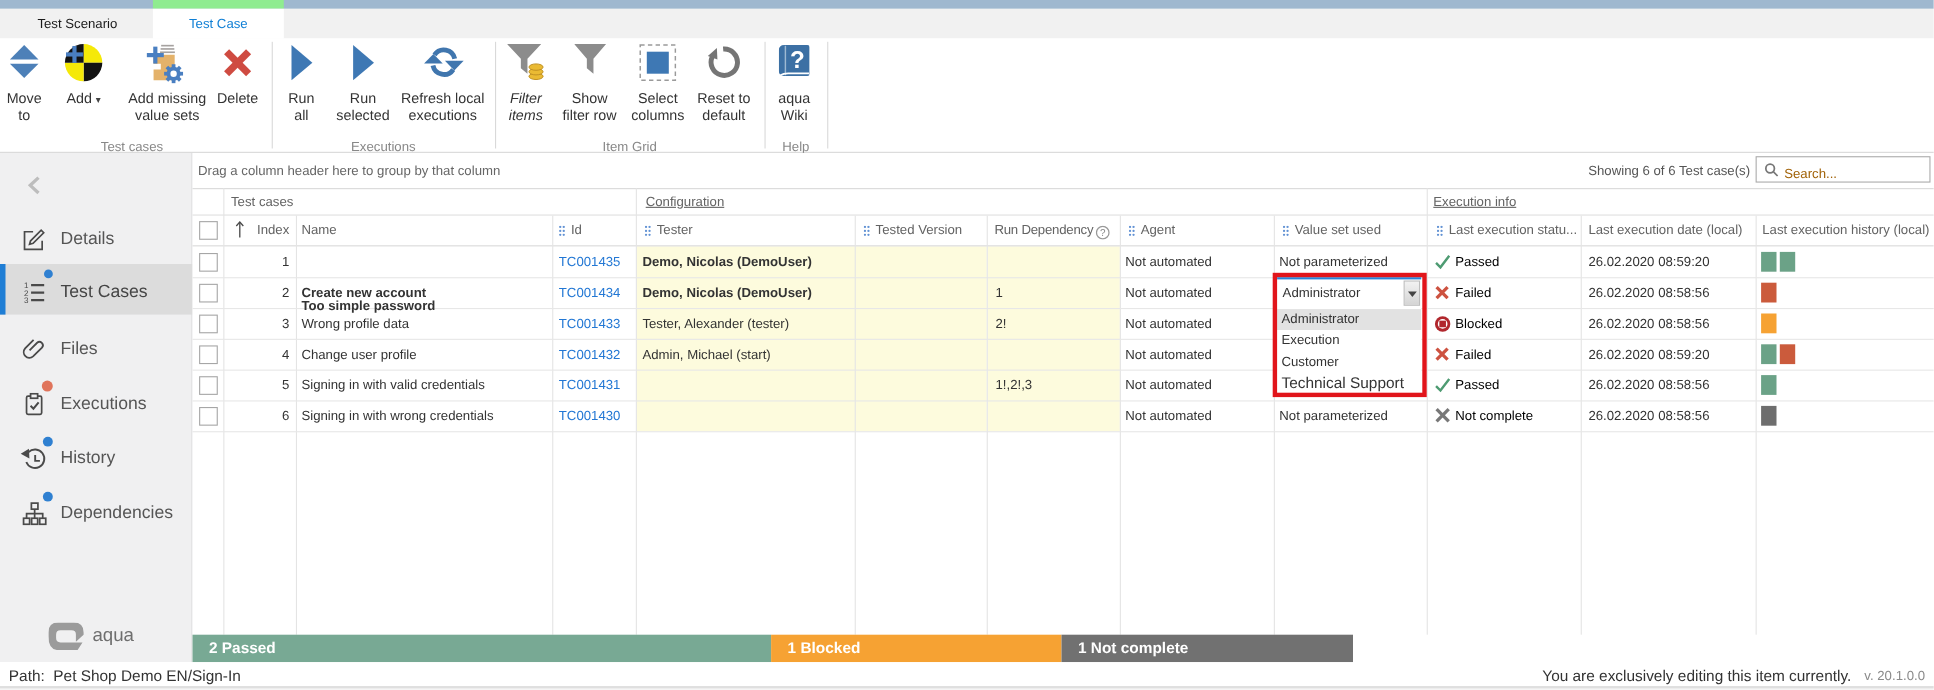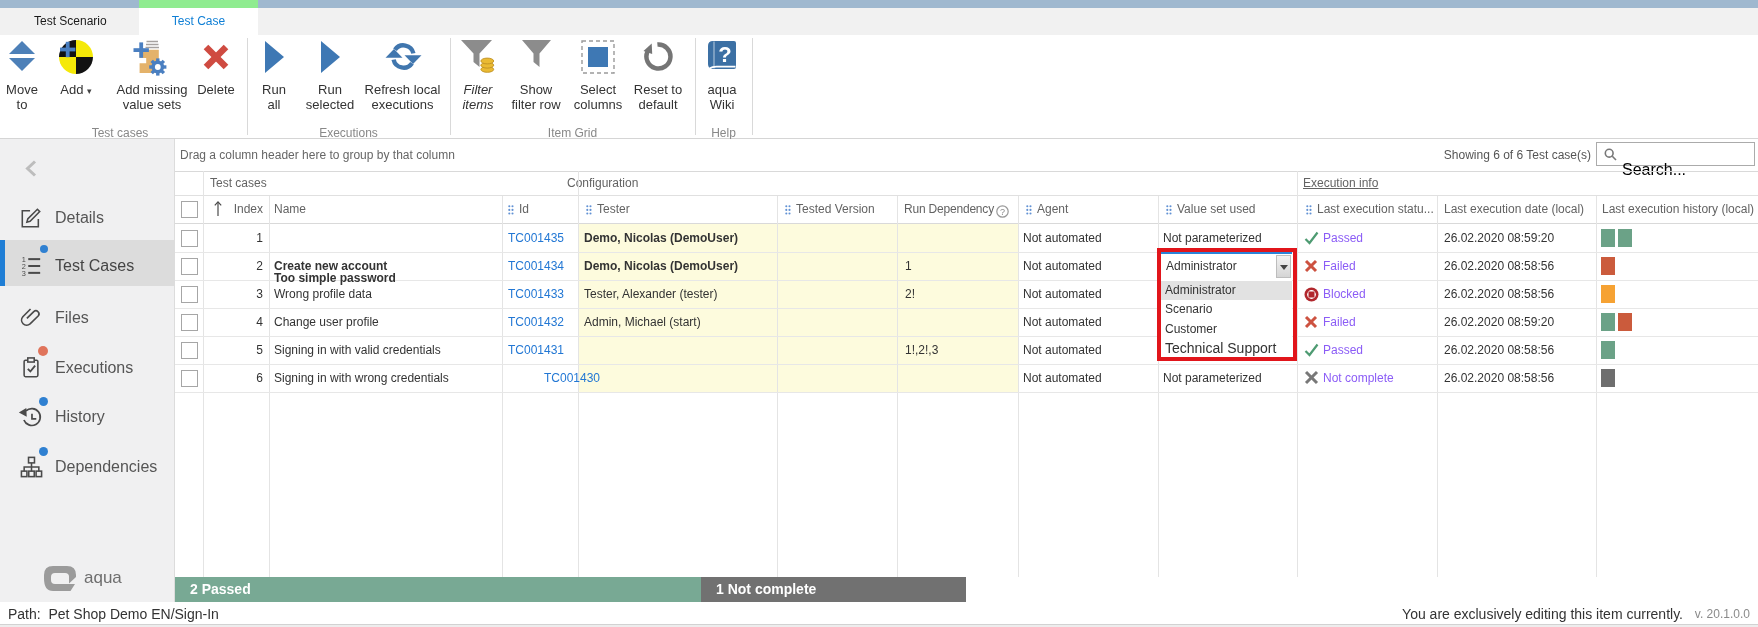--- a/index.html
+++ b/index.html
@@ -34,21 +34,21 @@
   .dots { position:absolute; width:6px; height:10px; }
   .chk { position:absolute; left:6px; width:17px; height:17px; border:1px solid #a6a6a6; background:#fff; }
   .yellow { position:absolute; top:85px; height:168px; background:#fdfbdd; }
   .idx { left:50px; width:38px; text-align:right; }
   .name { left:99px; }
   .cid { left:333px; color:#2277d4; }
   .tester { left:409px; }
   .rdep { left:730px; }
   .agent { left:848px; }
   .vset { left:988px; }
-  .stxt { left:1148px; color:#8b5cf6; }
+  .stxt { left:1148px; color:#000000; }
   .sdate { left:1269px; }
   .sicon { position:absolute; left:1129px; }
   .hsq { position:absolute; width:14px; height:18px; }
   
   #sumbar { left:175px; top:577px; width:1583px; height:25px; display:flex; }
   #sumbar div { height:25px; line-height:25px; color:#fff; font-weight:bold; font-size:14px; padding-left:15px; box-sizing:border-box; }
   #statusbar { left:0; top:602px; width:1758px; height:22px; background:#fff; }
 </style>
 </head>
 <body>
@@ -305,30 +305,30 @@
 
 <div class="abs" id="grid">
 
   <div class="abs" style="left:5px; top:0; height:32px; line-height:32px; font-size:12px; color:#666;">Drag a column header here to group by that column</div>
   <div class="abs" style="right:167px; top:0; height:32px; line-height:32px; font-size:12px; color:#555;">Showing 6 of 6 Test case(s)</div>
   <div class="abs" style="left:1421px; top:3px; width:159px; height:24px; border:1px solid #ababab; background:#fff;">
     <svg style="position:absolute; left:7px; top:5px;" width="13" height="13" viewBox="0 0 13 13" fill="none" stroke="#777" stroke-width="1.6">
       <circle cx="5.2" cy="5.2" r="3.9"></circle>
         <line x1="8.3" y1="8.3" x2="12" y2="12"></line>
     </svg>
-    <div class="abs" style="left:25px; top:16px; height:22px; line-height:22px; font-size:16px; color:#000000;">Search...</div>
+    <div class="abs" style="left:25px; top:4px; height:22px; line-height:22px; font-size:12px; color:#a16207;">Search...</div>
   </div>
 
   <div class="yellow" style="left:404px; width:318px;"></div>
   <div class="yellow" style="left:723px; width:120px;"></div>
 
   <div class="hline" style="top:32px; background:#d9d9d9;"></div>
   <div class="hline" style="top:56px; background:#e0e0e0;"></div>
   <div class="hdrtxt" style="left:35px; top:32px; height:24px; line-height:24px;">Test cases</div>
-  <div class="hdrtxt" style="left:392px; top:32px; height:24px; line-height:24px;">Configuration</div>
+  <div class="hdrtxt" style="left:412px; top:32px; height:24px; line-height:24px;text-decoration:underline;">Configuration</div>
   <div class="hdrtxt" style="left:1128px; top:32px; height:24px; line-height:24px;text-decoration:underline;">Execution info</div>
 
   <div class="hline" style="top:84px; background:#d9d9d9;"></div>
   <div class="chk" style="top:62px;"></div>
   <svg class="abs" style="left:38px; top:61px;" width="10" height="18" viewBox="0 0 10 18" fill="none" stroke="#4a4a4a" stroke-width="1.2">
     <line x1="5" y1="2" x2="5" y2="16"></line>
       <path d="M1.8 5.4 L5 1.8 L8.2 5.4"></path>
   </svg>
   <div class="hdrtxt" style="left:50px; top:57px; width:38px; text-align:right;">Index</div>
   <div class="hdrtxt" style="left:99px; top:57px;">Name</div>
@@ -499,52 +499,53 @@
   <svg class="sicon" style="top:204px;" width="15" height="14" viewBox="0 0 15 14">
       <path d="M1.5 8 L5.5 12 L13.5 1.5" stroke="#4e9b72" stroke-width="2.2" fill="none"></path>
     </svg>
   <div class="celltxt stxt" style="top:197px;">Passed</div>
   <div class="celltxt sdate" style="top:197px;">26.02.2020 08:58:56</div>
   <div class="hsq" style="left:1426px; top:202px; background:#6ba287;"></div>
 
   <div class="chk" style="top:230.5px;"></div>
   <div class="celltxt idx" style="top:225px;">6</div>
   <div class="celltxt name" style="top:225px;">Signing in with wrong credentials</div>
-  <div class="celltxt cid" style="top:225px;margin-left:36px;">TC001430</div>
+  <div class="celltxt cid" style="top:225px;">TC001430</div>
   <div class="celltxt agent" style="top:225px;">Not automated</div>
   <div class="celltxt vset" style="top:225px;">Not parameterized</div>
   <svg class="sicon" style="top:231px;" width="15" height="15" viewBox="0 0 15 15">
       <g stroke="#787878" stroke-width="3">
         <line x1="2" y1="2" x2="13" y2="13"></line>
         <line x1="13" y1="2" x2="2" y2="13"></line>
       </g>
     </svg>
   <div class="celltxt stxt" style="top:225px;">Not complete</div>
   <div class="celltxt sdate" style="top:225px;">26.02.2020 08:58:56</div>
   <div class="hsq" style="left:1426px; top:230px; background:#6e6e6e;"></div>
 
 </div>
 
 <div class="abs" id="sumbar">
   <div style="width:526px; background:#78a994;">2 Passed</div>
+  <div style="width:264px; background:#f6a233;">1 Blocked</div>
   <div style="width:265px; background:#717171;">1 Not complete</div>
 </div>
 
 <div class="abs" id="statusbar">
   <div class="abs" style="left:8px; top:0; height:24px; line-height:24px; font-size:14px; color:#333;">Path:&nbsp; Pet Shop Demo EN/Sign-In</div>
   <div class="abs" style="right:75px; top:0; height:32px; line-height:24px; font-size:14px; color:#333;">You are exclusively editing this item currently.</div>
   <div class="abs" style="right:8px; top:0; height:24px; line-height:24px; font-size:12px; color:#8a8a8a;">v. 20.1.0.0</div>
 </div>
 <div class="abs" style="left:0; top:624px; width:1758px; height:3px; background:#ededed; border-top:1px solid #d2d2d2;"></div>
 
 <div class="abs" style="left:1161px; top:252px; width:131px; height:27px; background:#fff; border-top:2px solid #2a83d8; z-index:5;">
   <div class="abs" style="left:5px; top:0; height:24px; line-height:24px; font-size:12px; color:#333;">Administrator</div>
   <div class="abs" style="left:115px; top:1px; width:15px; height:23px; background:linear-gradient(#f2f2f2,#d5d5d5); border:1px solid #bdbdbd;">
     <div class="abs" style="left:3px; top:9px; width:0; height:0; border-left:4px solid transparent; border-right:4px solid transparent; border-top:5px solid #444;"></div>
   </div>
 </div>
 <div class="abs" style="left:1161px; top:279px; width:131px; height:77px; background:#fff; z-index:5;">
   <div class="abs" style="left:0; top:2px; width:131px; height:19px; line-height:19px; background:#e2e2e2; padding-left:4px; font-size:12px; color:#333;">Administrator</div>
-  <div class="abs" style="left:0; top:21.25px; width:131px; height:19px; line-height:19px; padding-left:4px; font-size:12px; color:#333;">Scenario</div>
+  <div class="abs" style="left:0; top:21.25px; width:131px; height:19px; line-height:19px; padding-left:4px; font-size:12px; color:#333;">Execution</div>
   <div class="abs" style="left:0; top:40.5px; width:131px; height:19px; line-height:19px; padding-left:4px; font-size:12px; color:#333;">Customer</div>
   <div class="abs" style="left:0; top:59.75px; width:131px; height:19px; line-height:19px; padding-left:4px; font-size:14px; color:#333;">Technical Support</div>
 </div>
 <div class="abs" style="left:1157px; top:248px; width:140px; height:113px; border:4px solid #e1151b; z-index:6;"></div>
 
 </body></html>

